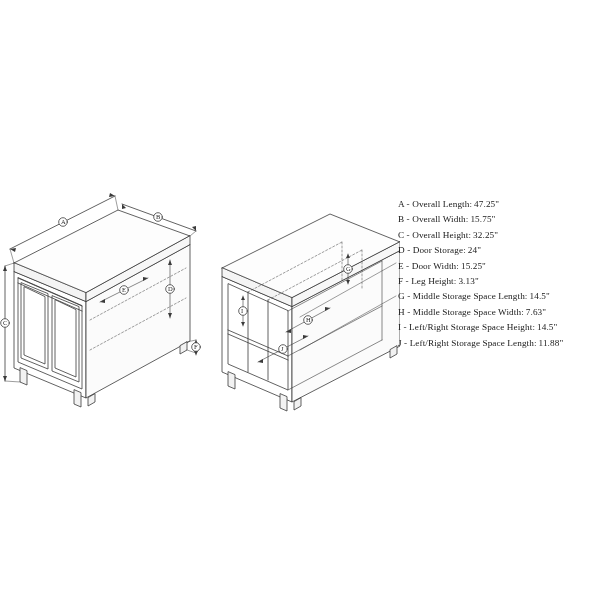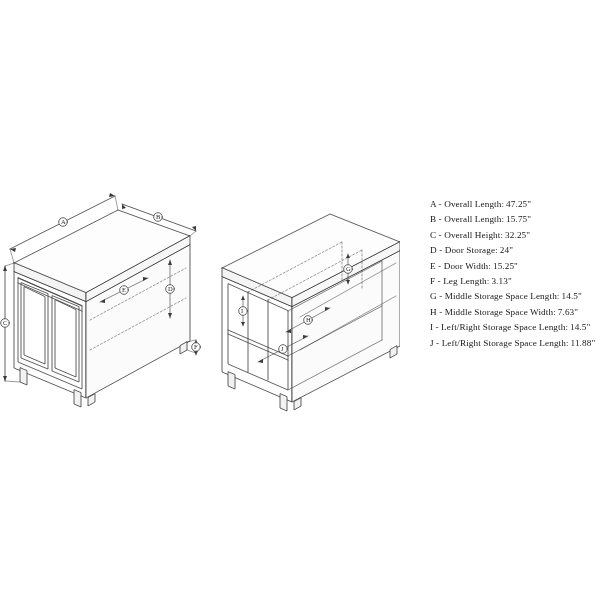--- a/index.html
+++ b/index.html
@@ -35,21 +35,20 @@
   }
   .legend-row {
     font-size: 9.2px;
     line-height: 1.0;
     height: 15.4px;
     white-space: nowrap;
     letter-spacing: 0.1px;
   }
   .legend-row .lbl {
     display: inline;
-    margin-left: 32px;
   }
   .legend-row .val {
     display: inline;
     padding-left: 2px;
   }
   .callout {
     position: absolute;
     font-family: "Liberation Serif", serif;
     font-size: 6.5px;
     color: #2a2a2a;
@@ -202,41 +201,41 @@
     <div class="callout" style="left:306px; top:167px;">H</div>
     <div class="callout" style="left:241px; top:158px;">I</div>
     <div class="callout" style="left:281px; top:196px;">J</div>
   </div>
 
   <div class="legend">
     <div class="legend-row">
       <span class="lbl">A - Overall Length:</span><span class="val">47.25"</span>
     </div>
     <div class="legend-row">
-      <span class="lbl">B - Overall Length:</span><span class="val">15.75"</span>
+      <span class="lbl">B - Overall Width:</span><span class="val">15.75"</span>
     </div>
     <div class="legend-row">
       <span class="lbl">C - Overall Height:</span><span class="val">32.25"</span>
     </div>
     <div class="legend-row">
       <span class="lbl">D - Door Storage:</span><span class="val">24"</span>
     </div>
     <div class="legend-row">
       <span class="lbl">E - Door Width:</span><span class="val">15.25"</span>
     </div>
     <div class="legend-row">
-      <span class="lbl">F - Leg Length:</span><span class="val">3.13"</span>
+      <span class="lbl">F - Leg Height:</span><span class="val">3.13"</span>
     </div>
     <div class="legend-row">
       <span class="lbl">G - Middle Storage Space Length:</span><span class="val">14.5"</span>
     </div>
     <div class="legend-row">
       <span class="lbl">H - Middle Storage Space Width:</span><span class="val">7.63"</span>
     </div>
     <div class="legend-row">
-      <span class="lbl">I - Left/Right Storage Space Length:</span><span class="val">14.5"</span>
+      <span class="lbl">I - Left/Right Storage Space Height:</span><span class="val">14.5"</span>
     </div>
     <div class="legend-row">
       <span class="lbl">J - Left/Right Storage Space Length:</span><span class="val">11.88"</span>
     </div>
   </div>
 
 </div>
 
 </body></html>

